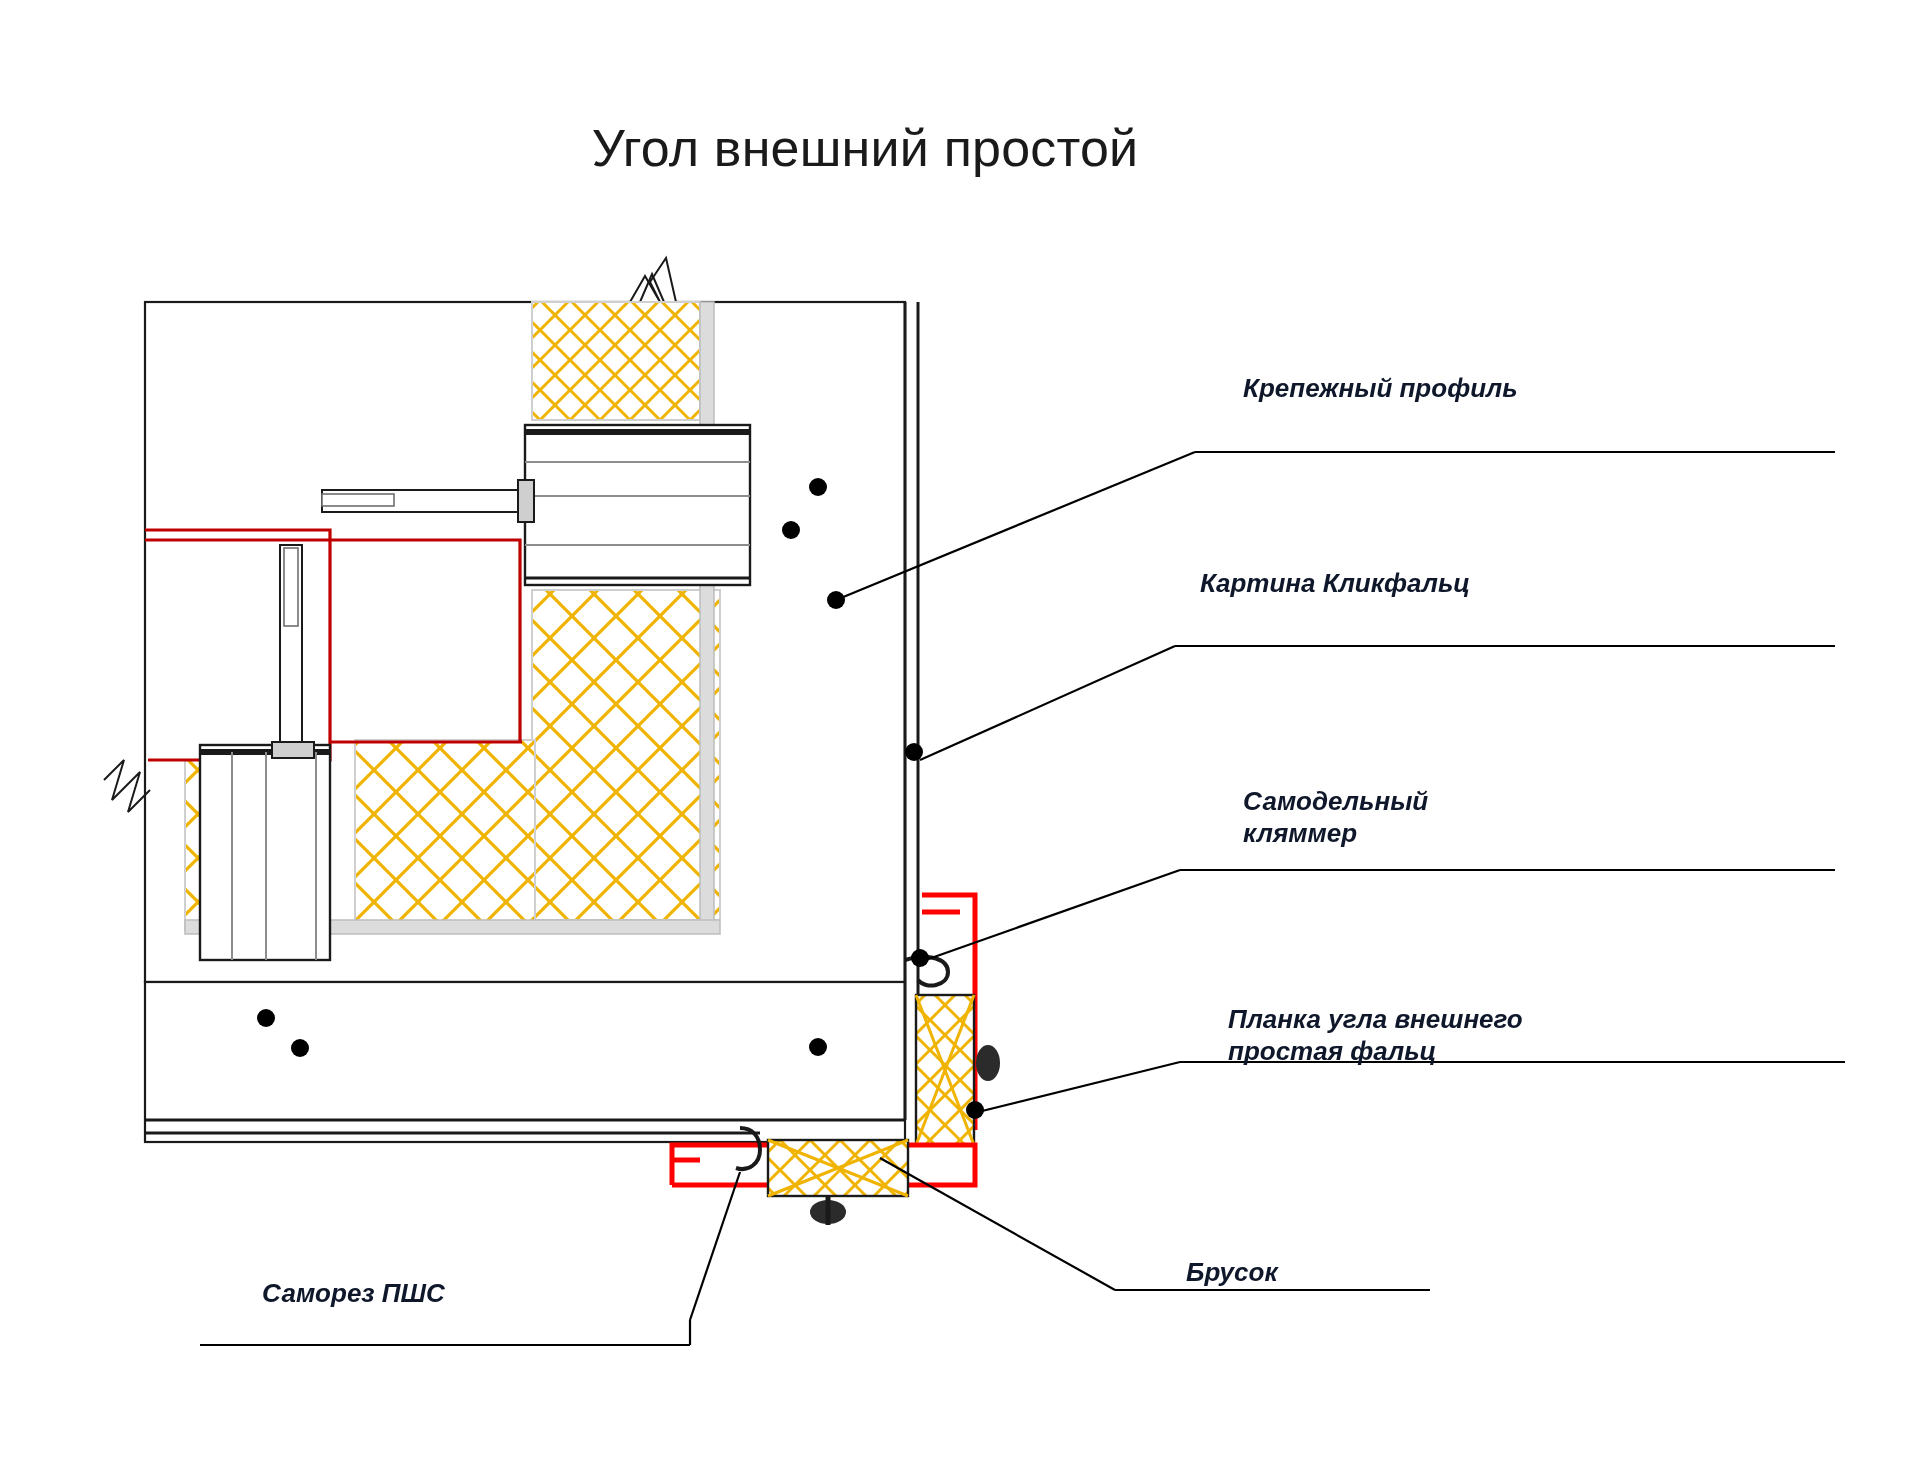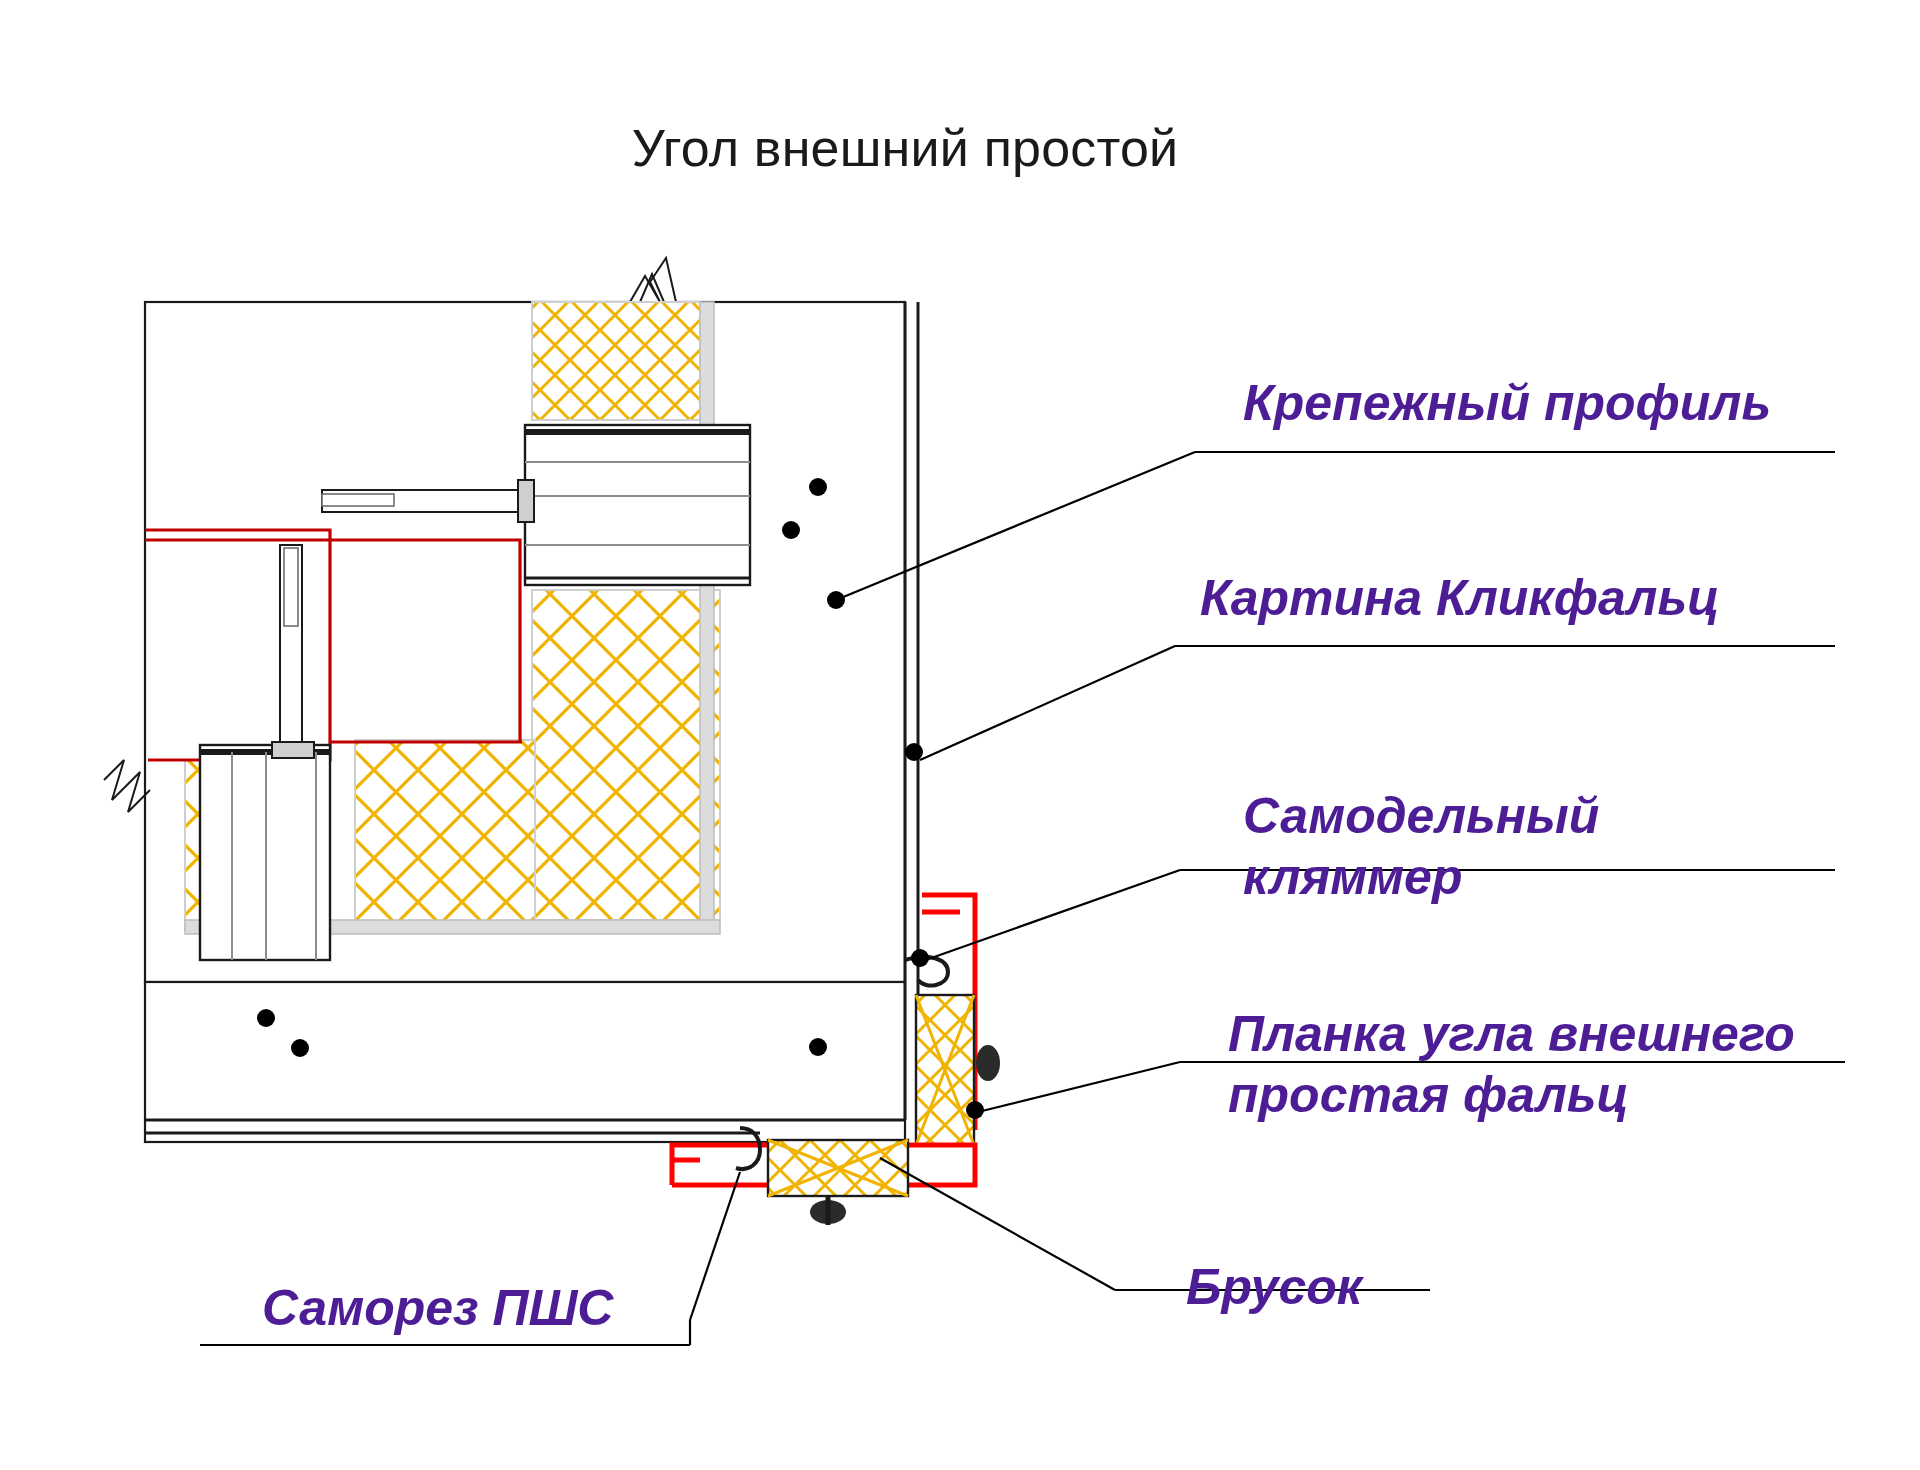--- a/index.html
+++ b/index.html
@@ -26,29 +26,28 @@
     position: absolute;
     left: 0;
     top: 118px;
     width: 1730px;
     text-align: center;
     font-size: 52px;
     font-weight: 400;
     letter-spacing: 0.2px;
     color: #1a1a1a;
     white-space: nowrap;
-    margin-left: 40px;
   }
   .callout {
     position: absolute;
-    font-size: 50px;
+    font-size: 26px;
     font-style: italic;
     font-weight: 700;
     line-height: 1.22;
-    color: #4c1d95;
+    color: #0f172a;
     white-space: pre-line;
   }
   svg#drawing {
     position: absolute;
     left: 0;
     top: 0;
   }
 </style>
 </head>
 <body>

